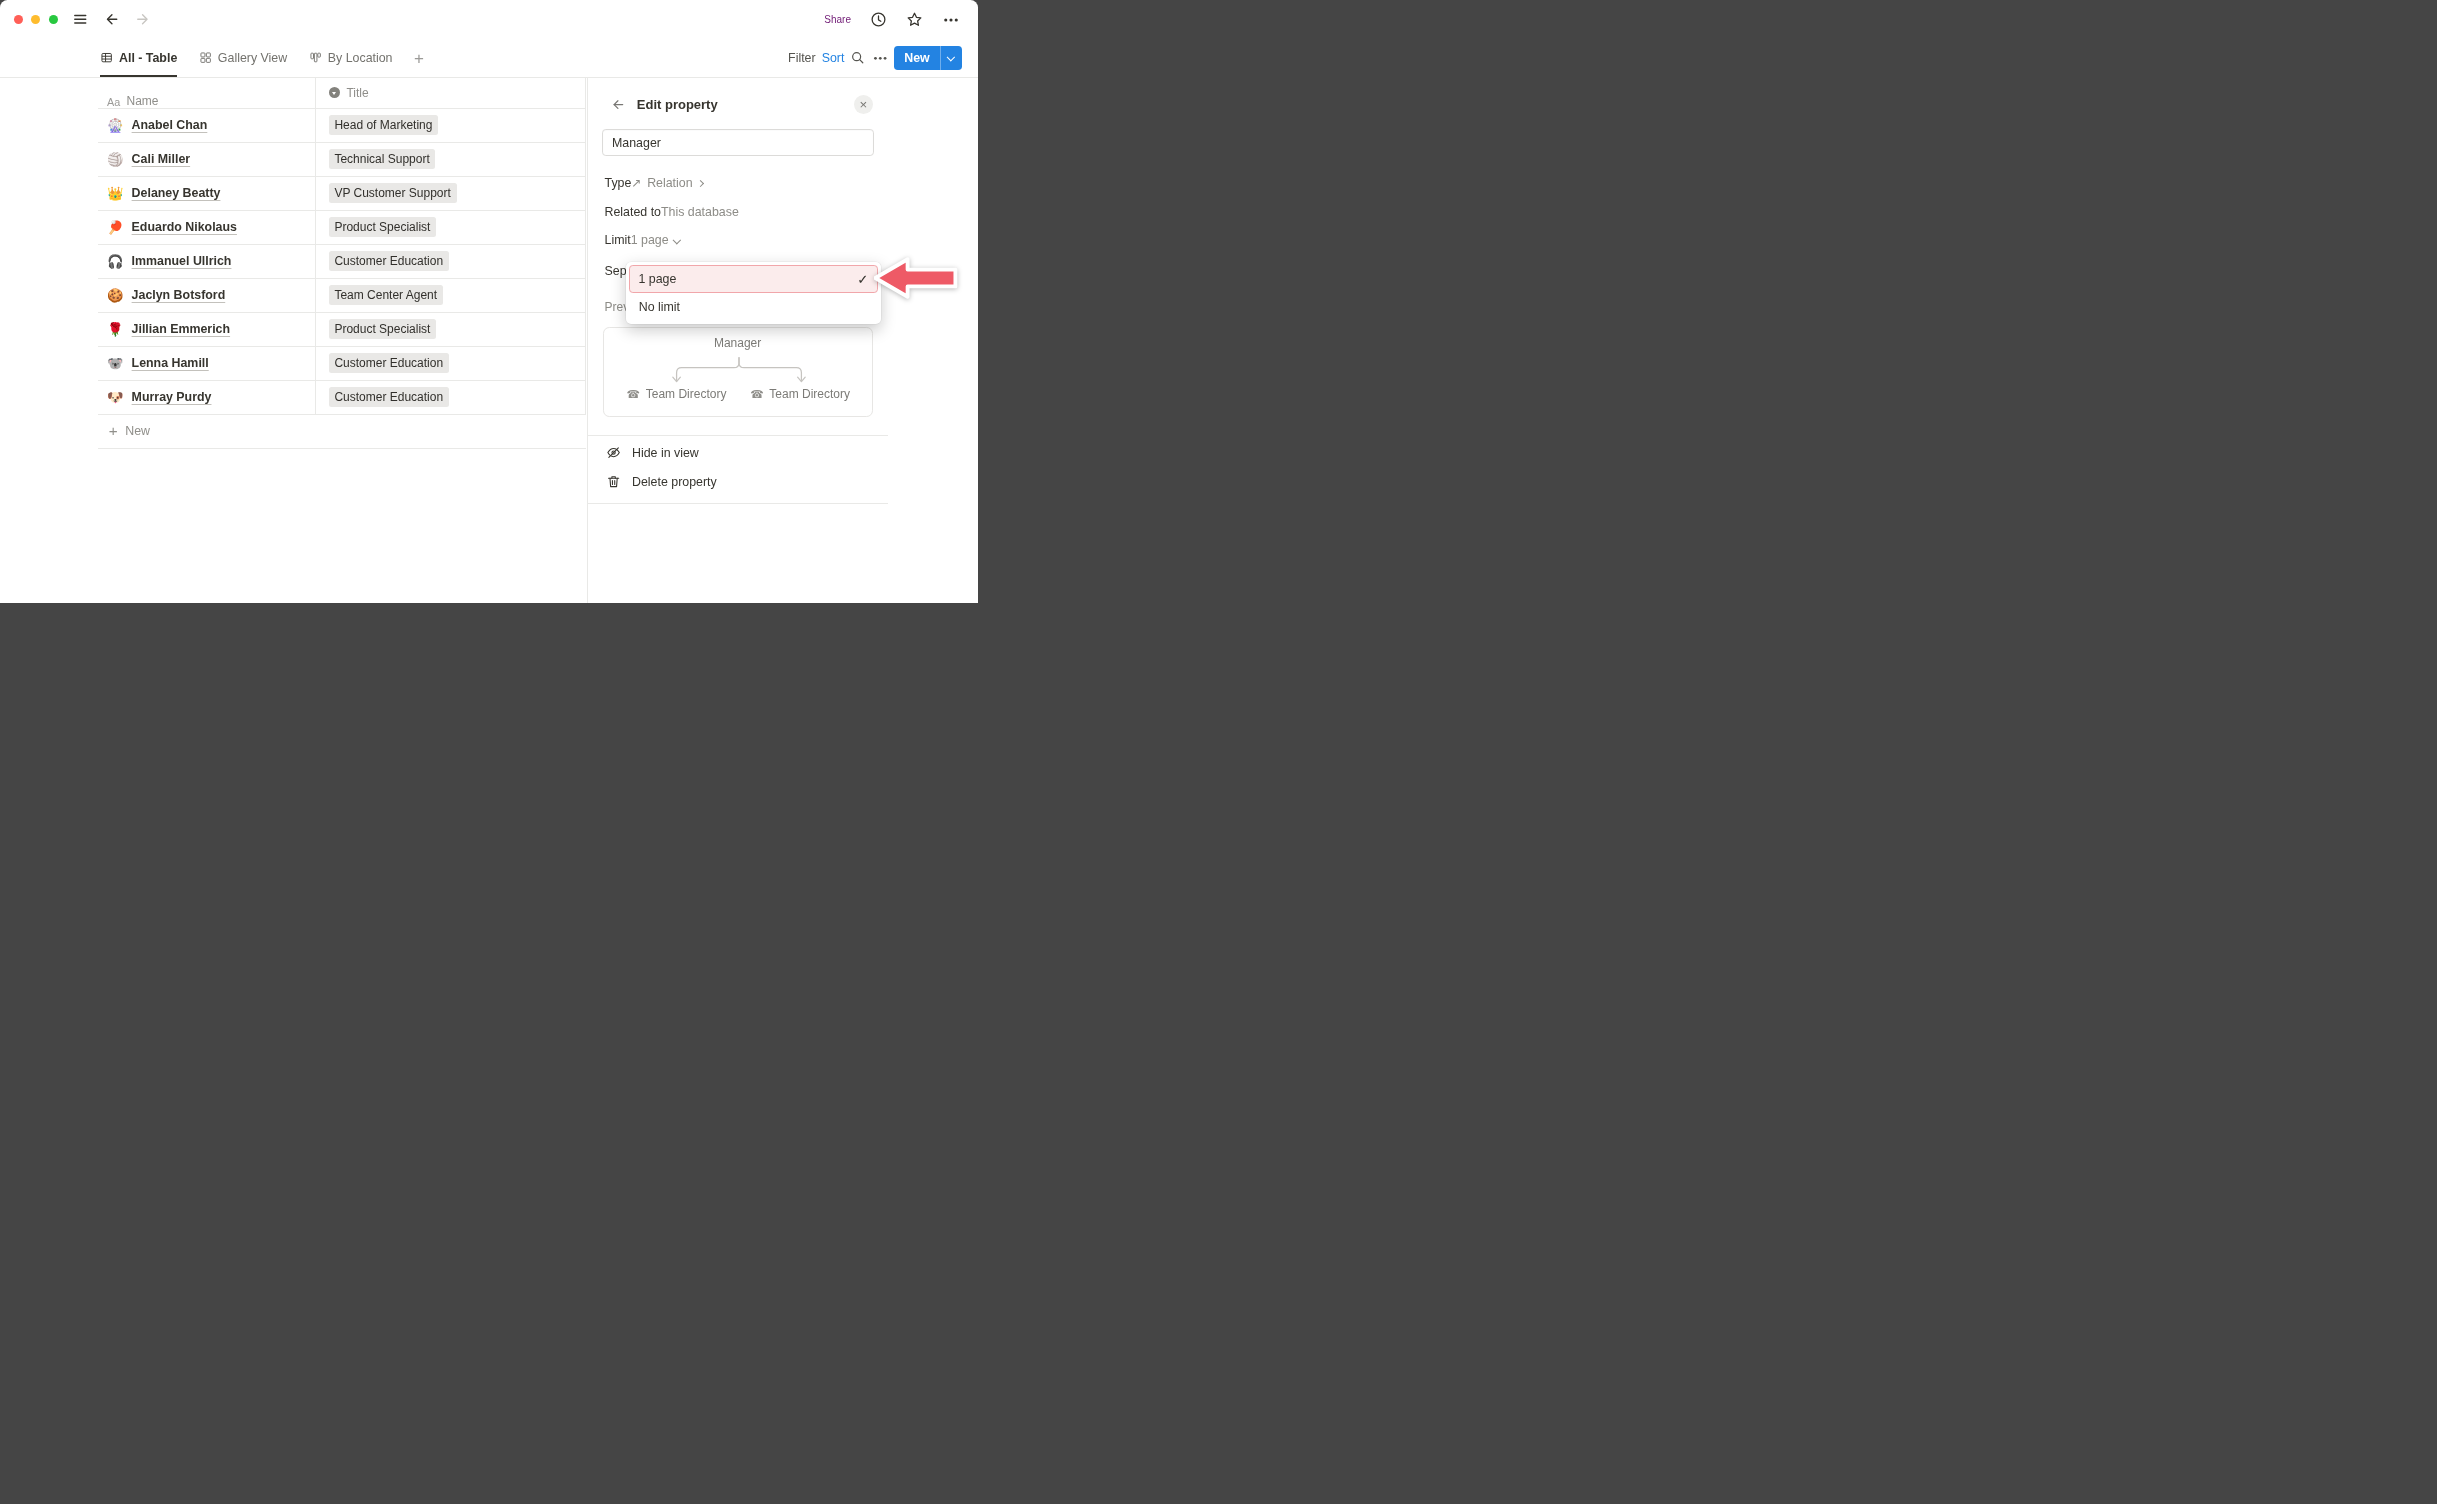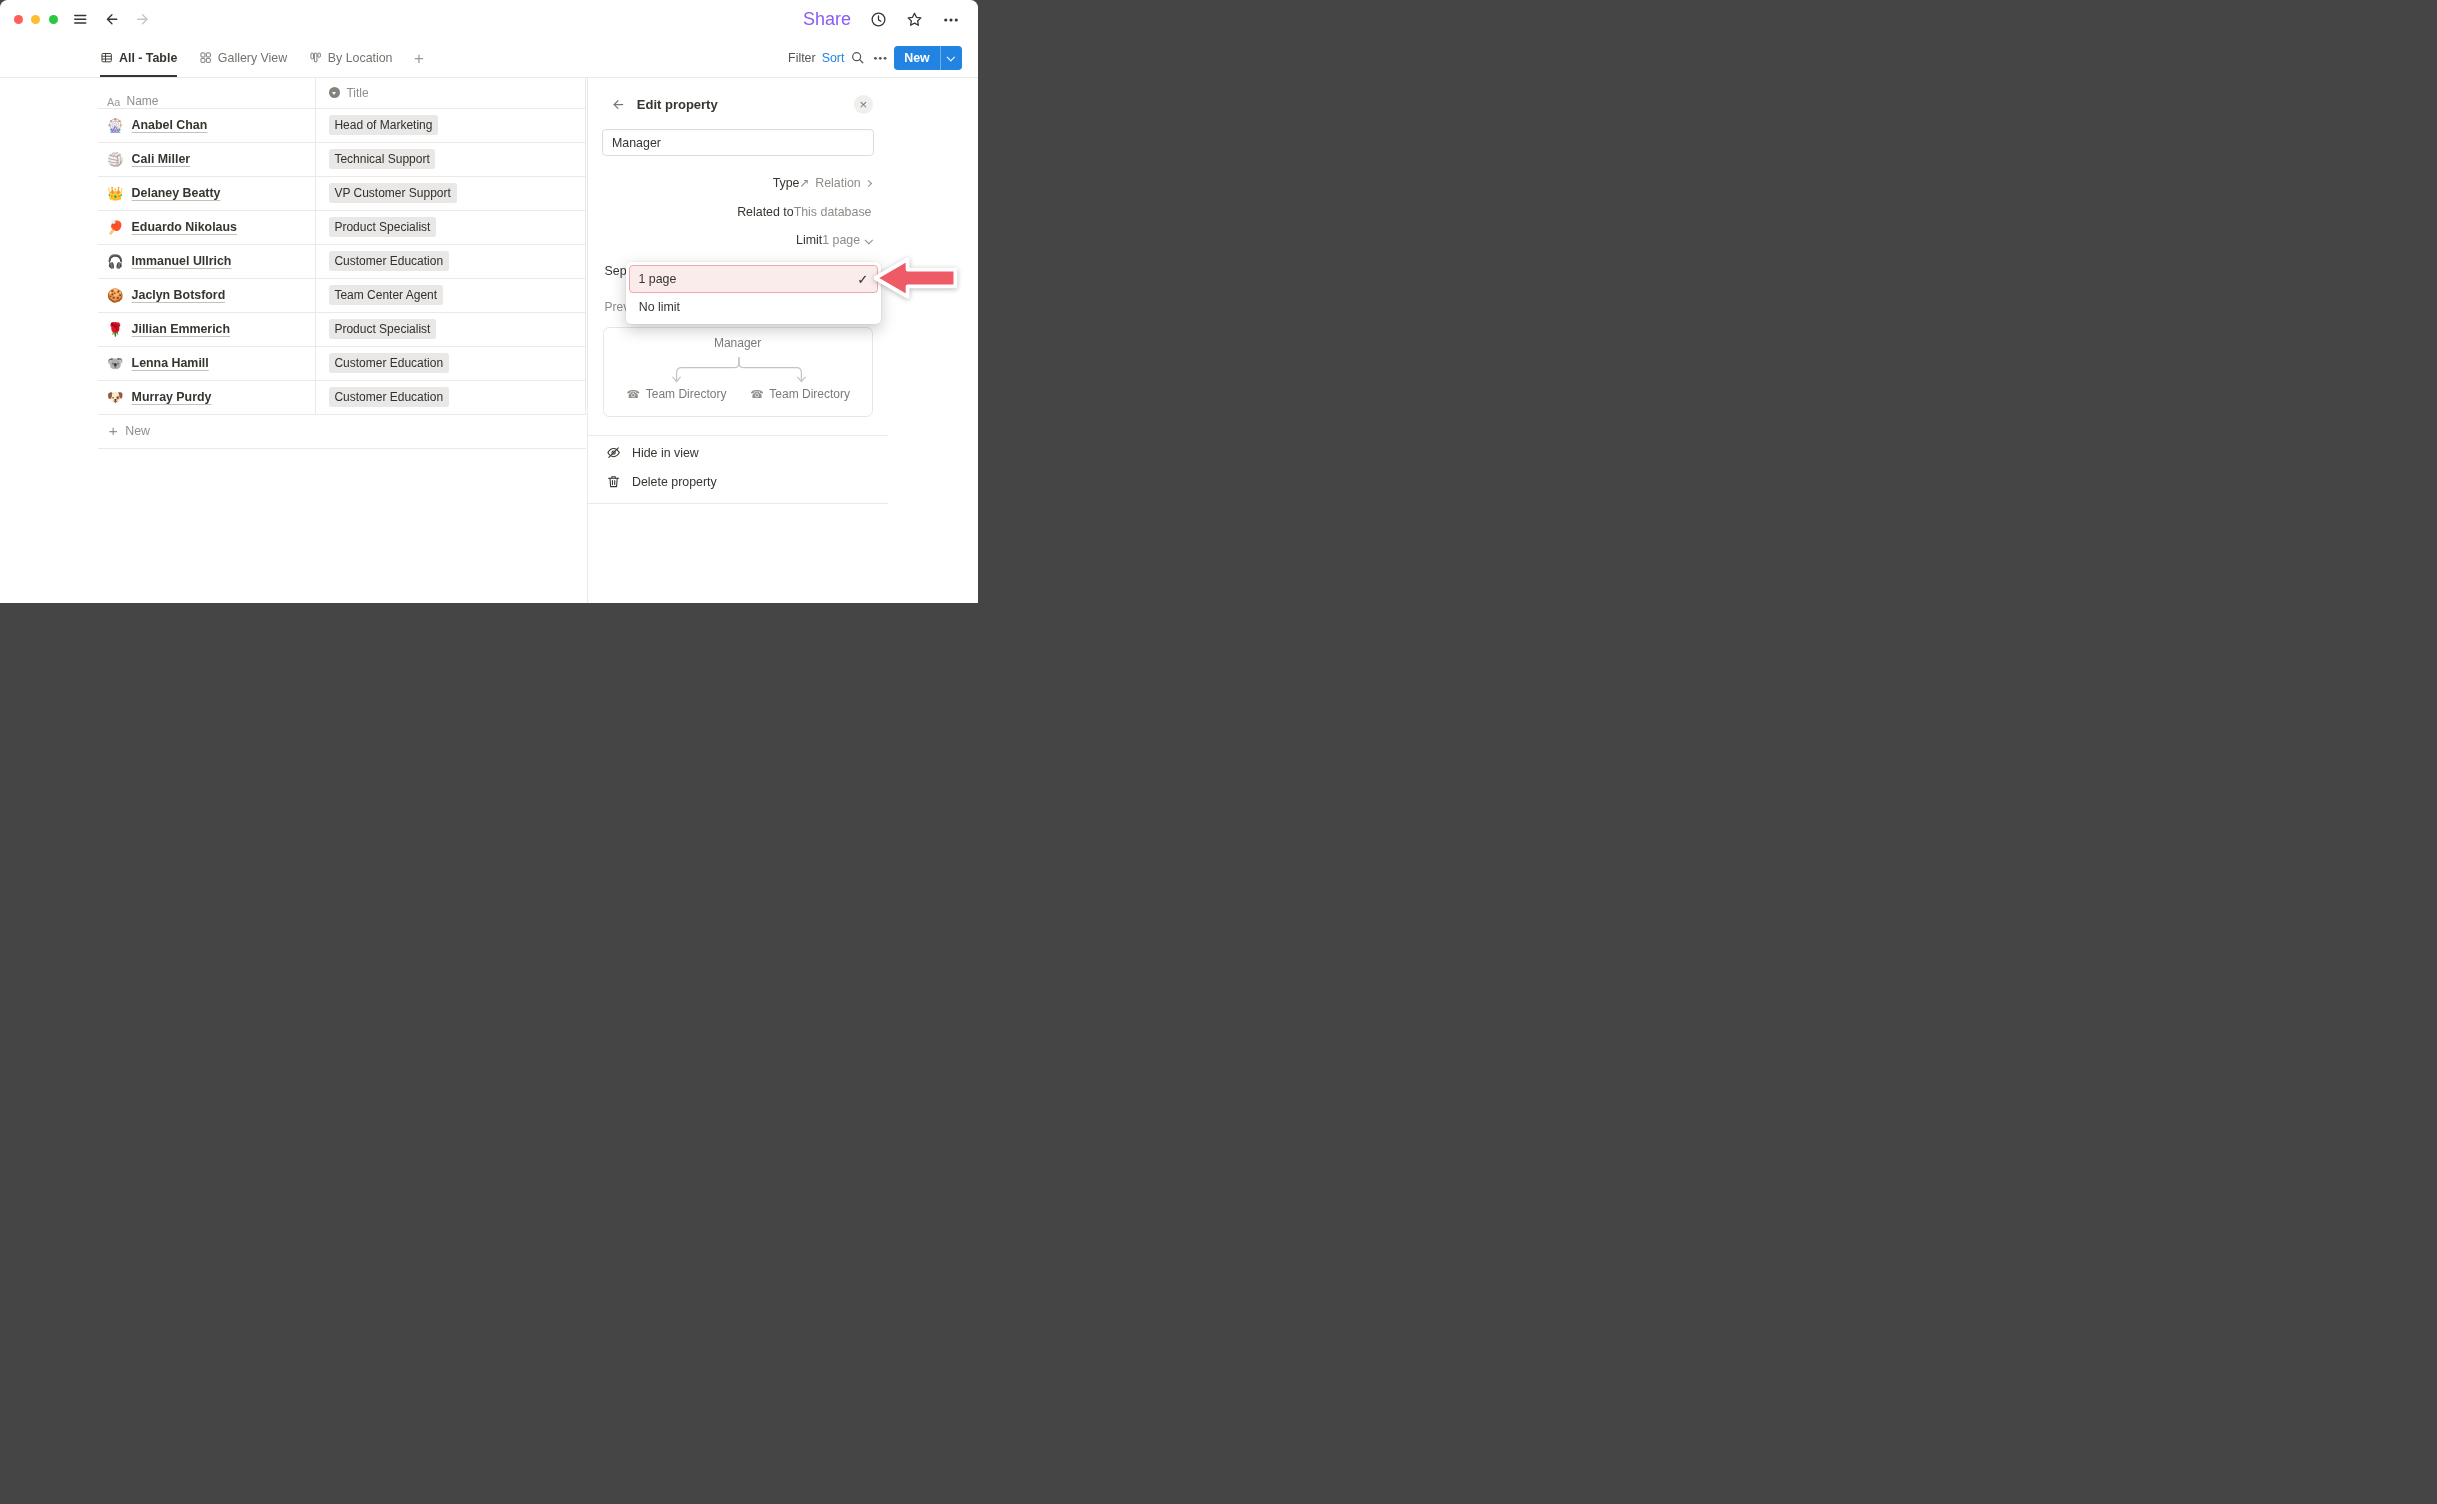--- a/index.html
+++ b/index.html
@@ -17,21 +17,21 @@
 
   
   .titlebar { position:absolute; top:0; left:0; right:0; height:39px;
     display:flex; align-items:center; padding:0 18px 0 14px; }
   .lights { display:flex; gap:8.3px; align-items:center; }
   .light { width:9px; height:9px; border-radius:50%; }
   .light.red { background:#ff5f57; } .light.yellow { background:#febc2e; } .light.green { background:#28c840; }
   .nav-icons { display:flex; align-items:center; gap:15.2px; margin-left:14px; }
   .icon-btn { display:flex; align-items:center; justify-content:center; }
   .tb-right { margin-left:auto; display:flex; align-items:center; gap:19px; }
-  .share { font-size:18px; color:#8b5cf6; }
+  .share { font-size:10px; color:#701a75; }
 
   
   .tabbar { position:absolute; top:39px; left:0; right:0; height:39px;
     display:flex; align-items:stretch; padding-left:100px;
     border-bottom:0.6px solid #e9e9e7; }
   .vtab { display:flex; align-items:center; gap:5.7px; margin-right:21.6px;
     font-size:12.4px; color:#73726d; white-space:nowrap; }
   .vtab.active { color:#37352f; font-weight:700; box-shadow:inset 0 -1.9px 0 #37352f; }
   .addview { align-self:center; color:#9b9a97; font-size:17px; line-height:1; margin-left:0; }
   .tab-controls { margin-left:auto; display:flex; align-items:center; gap:6px; padding-right:16.5px; }
@@ -84,21 +84,21 @@
   .ptitle { font-size:13px; font-weight:700; margin-left:12px; }
   .close-btn { margin-left:auto; width:19px; height:19px; border-radius:50%;
     background:#efefed; color:#787774; display:flex; align-items:center;
     justify-content:center; font-size:13.3px; line-height:1; }
   .pinput { position:absolute; top:51px; left:14px; width:272px; height:27px;
     border:0.6px solid #dcdbd9; border-radius:3.8px; padding:0 9px; font-size:12.4px;
     color:#37352f; background:#fff; outline:none;
     font-family:"Liberation Sans","DejaVu Sans",sans-serif;
     box-shadow:inset 0 0.6px 1.3px rgba(15,15,15,.04); }
   .prows { position:absolute; top:91px; left:0; width:300px; }
-  .prow { height:28.6px; display:flex; align-items:center; justify-content:flex-end;
+  .prow { height:28.6px; display:flex; align-items:center; justify-content:flex-start;
     padding:0 16.5px 0 16.5px; font-size:12.4px; }
   .plabel { color:#37352f; }
   .pvalue { display:flex; align-items:center; gap:5.7px; color:#8d8c87; }
   .ne-arrow { font-size:12px; color:#8d8c87; }
   .clip-sep { position:absolute; top:186px; left:16.5px; font-size:12.4px; color:#37352f; }
   .clip-prev { position:absolute; top:222px; left:16.5px; font-size:12px; color:#8d8c87; }
 
   .dropdown { position:absolute; left:38px; top:184px; width:255px; background:#fff;
     border-radius:5.1px; padding:3.2px; z-index:6;
     box-shadow:0 0 0 0.6px rgba(15,15,15,.06), 0 5.7px 15.2px rgba(15,15,15,.22); }

